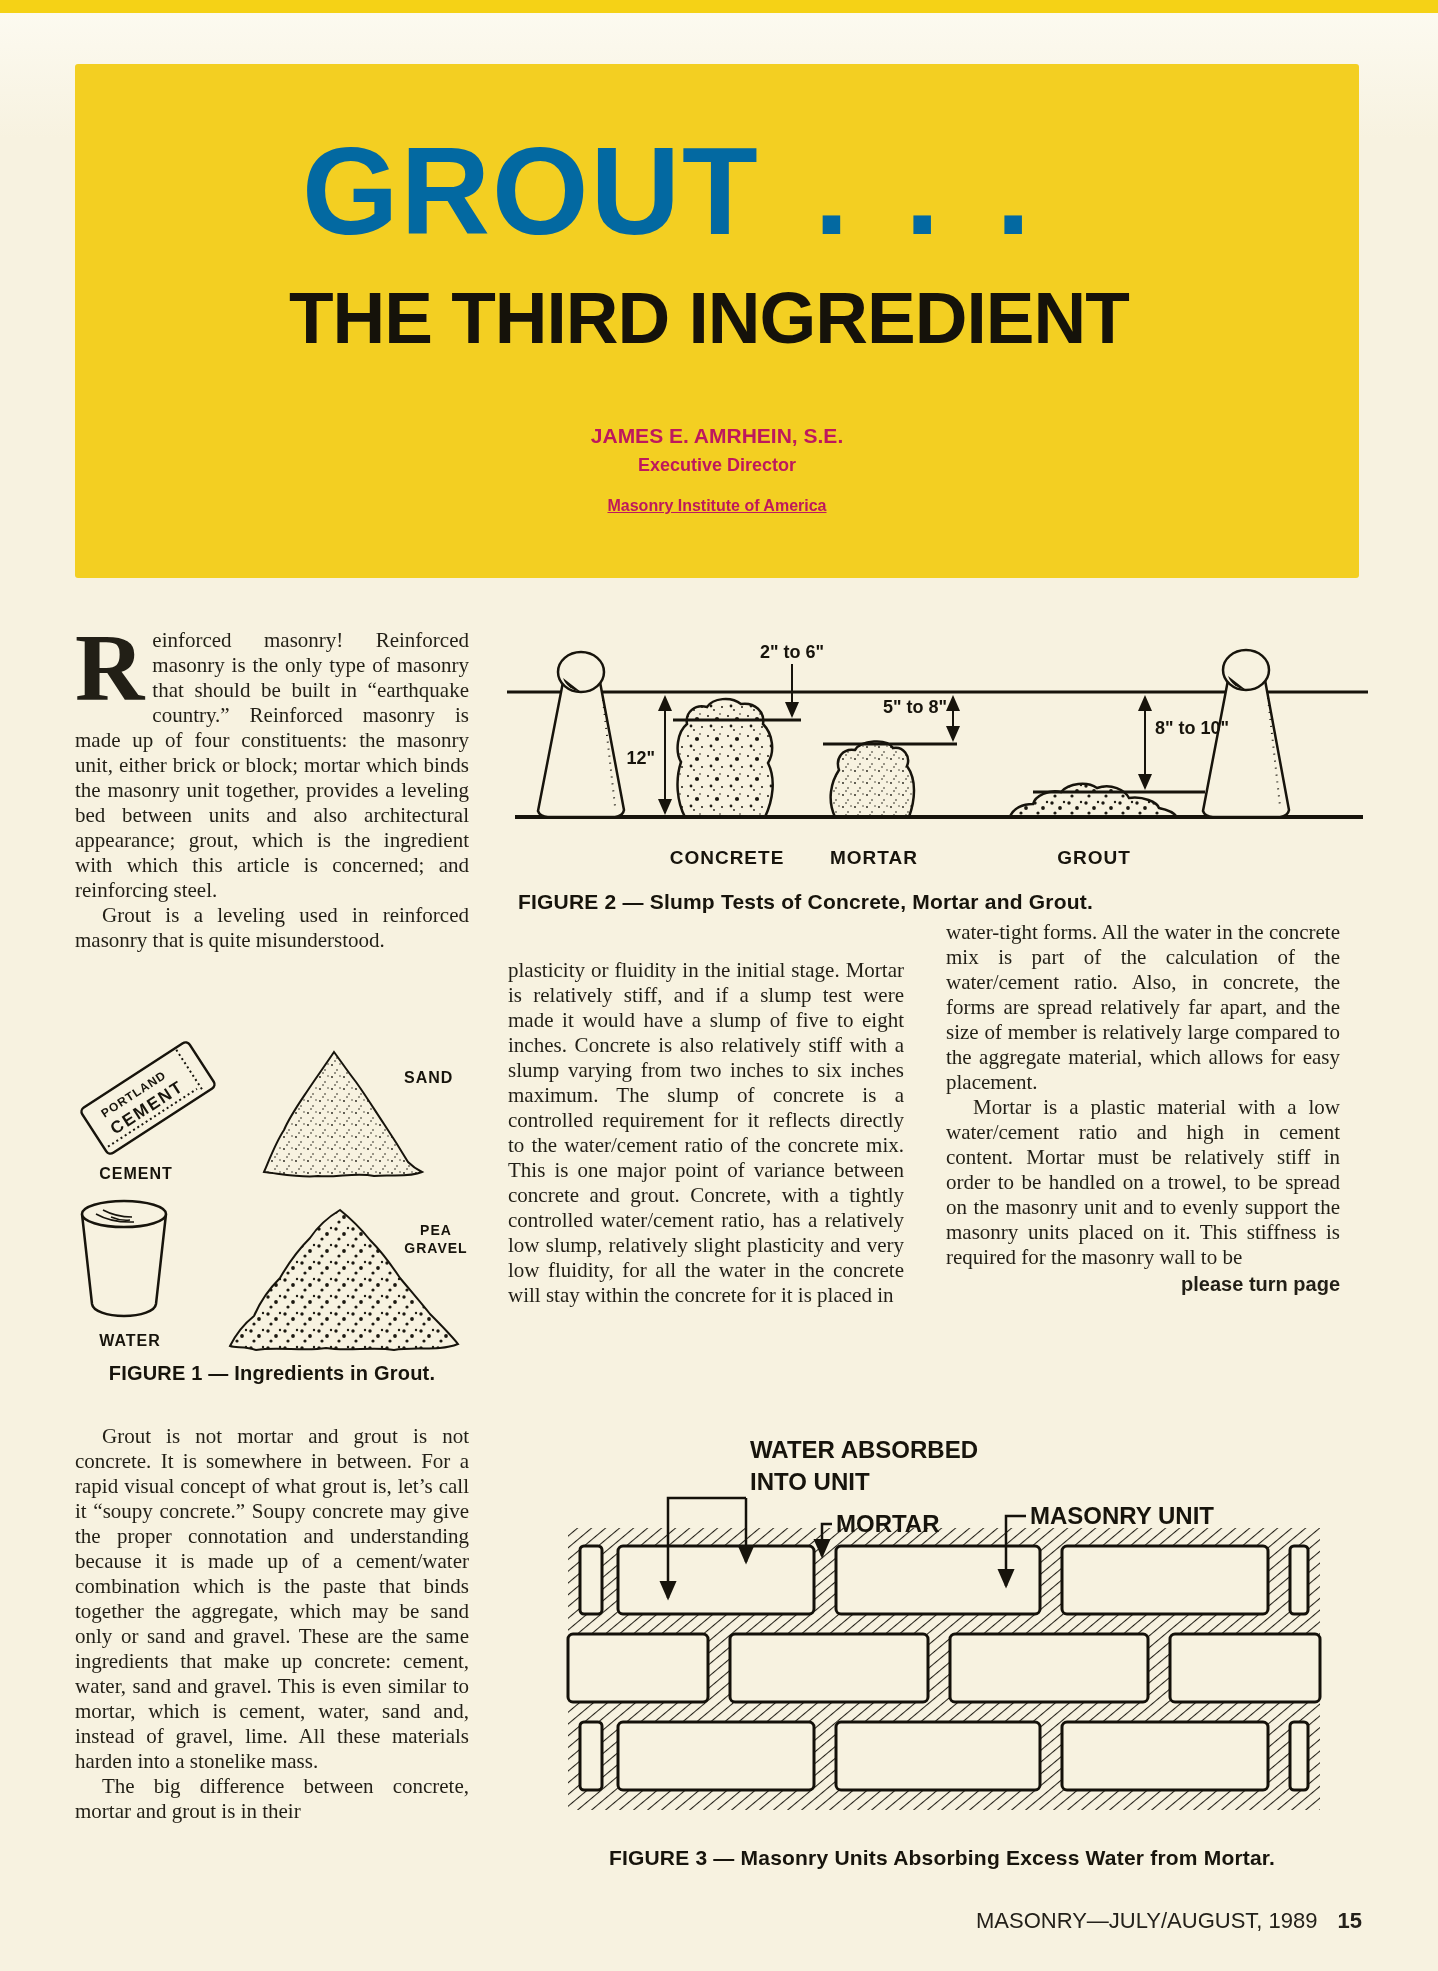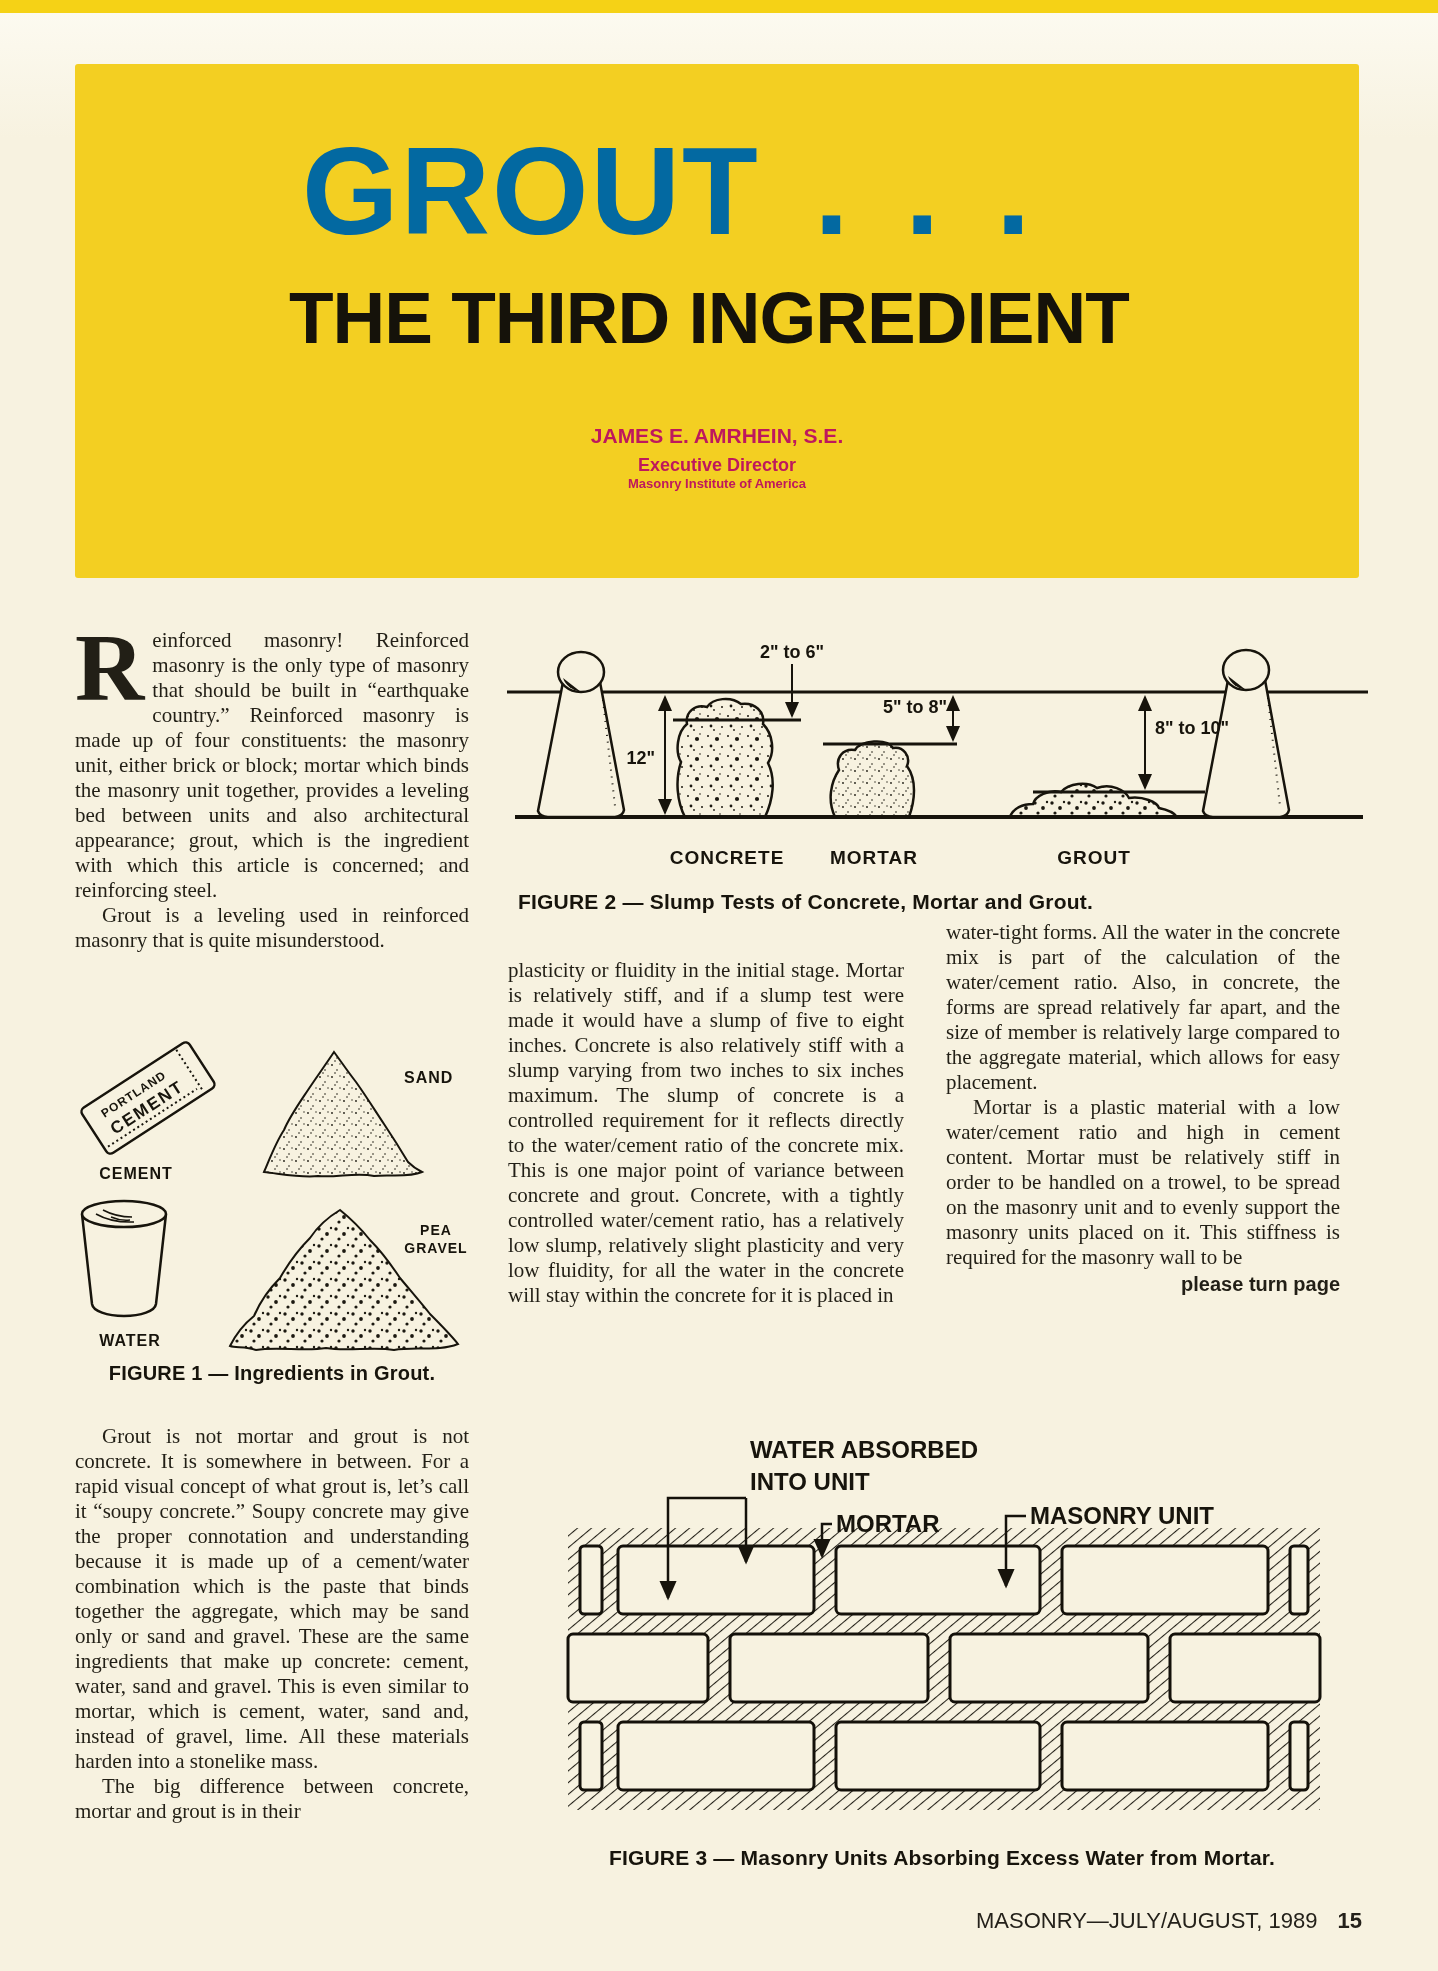--- a/index.html
+++ b/index.html
@@ -16,21 +16,21 @@
   .top-strip{position:absolute;left:0;top:0;width:1438px;height:13px;background:var(--strip_yellow);}
   .title-box{position:absolute;left:75px;top:64px;width:1284px;height:514px;background:var(--banner_yellow);border-radius:3px;}
   .title-line1{position:absolute;left:212px;top:56px;font-family:"Liberation Sans",sans-serif;
       font-weight:bold;font-size:124px;letter-spacing:2px;word-spacing:18px;color:#0369a1;margin-left:15px;}
   .title-line2{position:absolute;left:214px;top:212px;font-family:"Liberation Sans",sans-serif;
       font-weight:bold;font-size:73px;letter-spacing:-1px;color:#15120a;}
   .byline{position:absolute;left:0;top:360px;width:100%;text-align:center;
       font-family:"Liberation Sans",sans-serif;font-weight:bold;color:#be185d;}
   .byline .name{font-size:21px;}
   .byline .role{font-size:18px;margin-top:7px;}
-  .byline .org{font-size:13px;margin-top:0;}
+  .byline .org{font-size:16px;margin-top:21px;text-decoration:underline;}
 
   .col{position:absolute;font-size:21px;line-height:25px;text-align:justify;color:#221f16;}
   .col p{margin:0;}
   .col p.indent{text-indent:27px;}
   .col1{left:75px;top:628px;width:394px;}
   .col1b{left:75px;top:1424px;width:394px;}
   .col2{left:508px;top:958px;width:396px;}
   .col3{left:946px;top:920px;width:394px;}
   .dropcap{float:left;font-size:96px;line-height:72px;font-weight:bold;padding:4px 8px 0 0;font-family:"Liberation Serif",serif;}
   .turn-page{text-align:right;font-family:"Liberation Sans",sans-serif;font-weight:bold;font-size:20px;margin-top:2px;}

